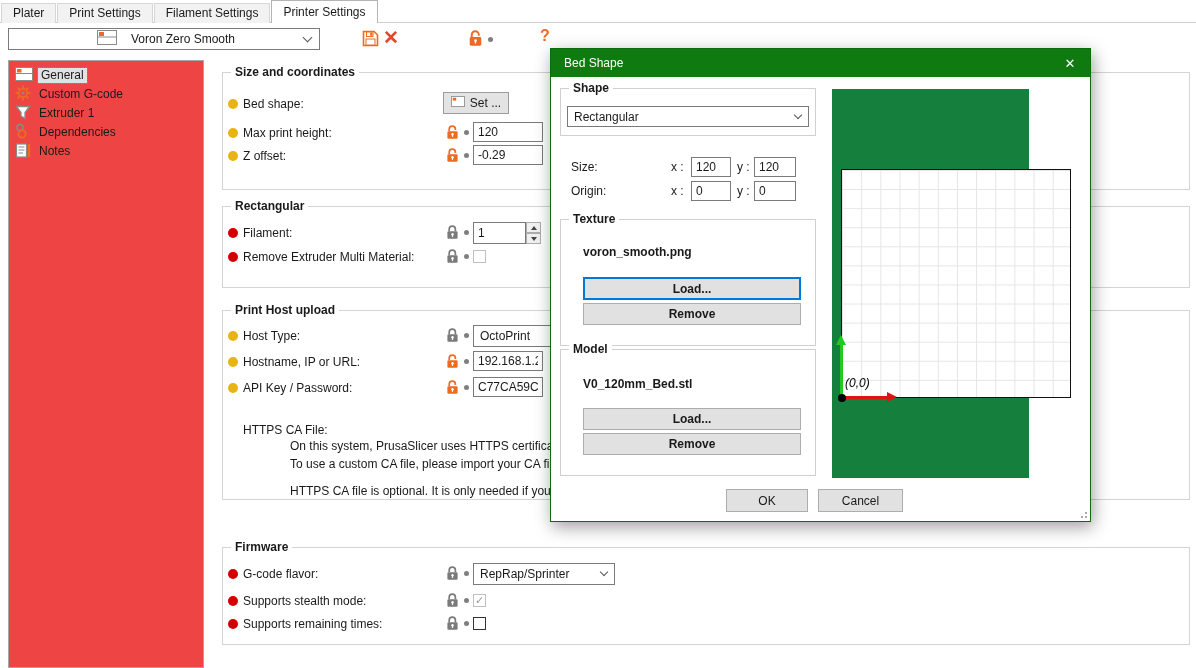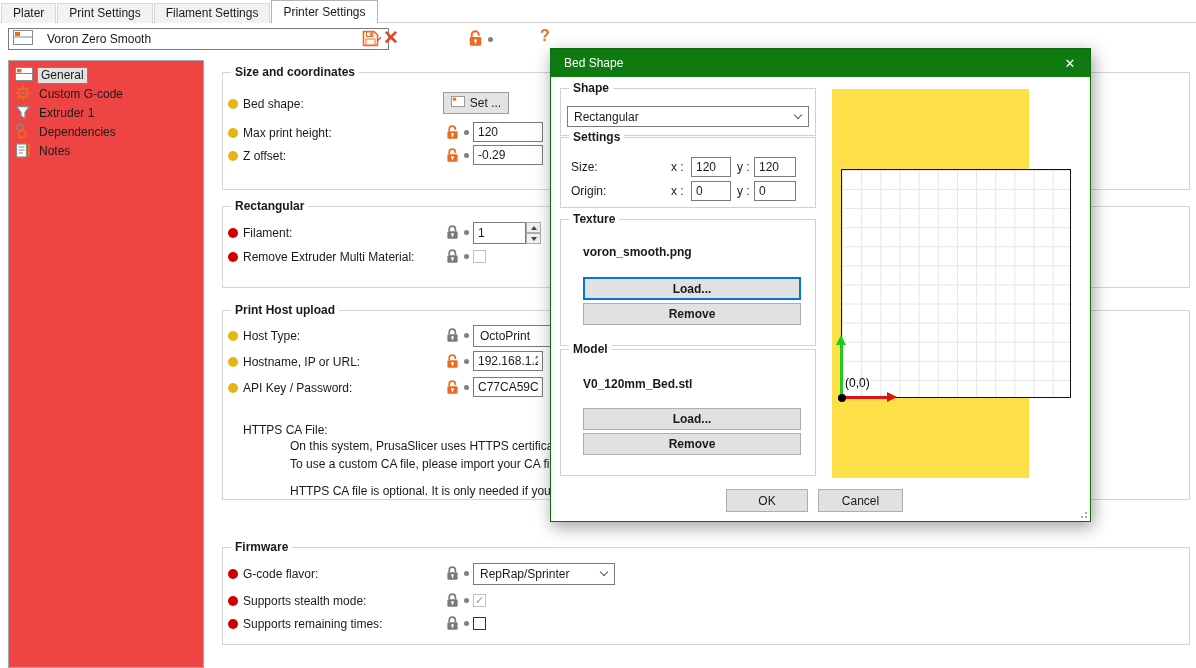--- a/index.html
+++ b/index.html
@@ -55,41 +55,41 @@
   .dialog { position:absolute; left:550px; top:48px; width:541px; height:474px; background:#fff;
             border:1px solid #0d6b0d; box-shadow:2px 5px 16px rgba(0,0,0,.38); z-index:10; }
   .dlg-title { position:absolute; left:0; top:0; right:0; height:28px; background:#0e7a10; color:#fff;
                display:flex; align-items:center; padding-left:13px; }
   .dlg-close { position:absolute; right:0; top:0; width:40px; height:28px; display:flex; align-items:center;
                justify-content:center; color:#fff; font-size:13px; cursor:default; }
   .dbtn { position:absolute; background:#e1e1e1; border:1px solid #adadad; display:flex; align-items:center;
           justify-content:center; font-weight:bold; }
   .dbtn.focus { border:2px solid #0078d7; }
   .okbtn { position:absolute; background:#e1e1e1; border:1px solid #adadad; display:flex; align-items:center; justify-content:center; }
-  .preview { position:absolute; left:281px; top:40px; width:197px; height:389px; background:#fde047; }
+  .preview { position:absolute; left:281px; top:40px; width:197px; height:389px; background:#15803d;font-style:italic; }
   .bed { position:absolute; left:9px; top:80px; width:230px; height:229px; background:#fff; border:1px solid #111;
          background-image:linear-gradient(to right,#e5e5e5 1px,transparent 1px),
                           linear-gradient(to bottom,#e5e5e5 1px,transparent 1px);
          background-size:19.17px 19.08px; }
   .grip { position:absolute; right:3px; bottom:3px; width:10px; height:10px; }
   .grip i { position:absolute; width:2px; height:2px; background:#aaa; }
 </style>
 </head>
 <body>
 
 <div class="screen">
 
   <div class="tabbar">
     <div class="tab">Plater</div>
     <div class="tab">Print Settings</div>
     <div class="tab">Filament Settings</div>
     <div class="tab active">Printer Settings</div>
   </div>
 
-  <div class="combo" style="left:8px;top:28px;width:381px;height:22px;">
+  <div class="combo" style="left:8px;top:28px;width:312px;height:22px;justify-content:center;">
     <span class="icon-box" style="margin-left:4px;">
       <svg width="20" height="15" viewBox="0 0 20 15">
           <rect x="0.5" y="0.5" width="19" height="14" fill="#fff" stroke="#8a8a8a"></rect>
           <line x1="1" y1="7" x2="19" y2="7" stroke="#8a8a8a"></line>
           <rect x="2" y="2" width="5" height="4" fill="#ed6b21"></rect>
         </svg>
     </span>
     <span style="margin-left:14px;">Voron Zero Smooth</span>
     <span class="chev"></span>
   </div>
@@ -325,23 +325,20 @@
     <div class="dlg-close">✕</div>
 
     <div class="gb" style="left:9px;top:39px;width:256px;height:48px;border-color:#d0d0d0;">
       <span class="gb-label">Shape</span>
     </div>
     <div class="fsel" style="left:16px;top:57px;width:242px;height:21px;">
       <span>Rectangular</span>
       <span class="chev"></span>
     </div>
 
-    <div class="gb" style="left:9px;top:88px;width:256px;height:71px;border-color:#d0d0d0;">
-      <span class="gb-label">Settings</span>
-    </div>
     <span class="rowlab" style="left:20px;top:110px;">Size:</span>
     <span class="rowlab" style="left:120px;top:110px;">x :</span>
     <input class="inp" style="left: 140px; top: 108px; width: 40px; height: 20px;" value="120">
     <span class="rowlab" style="left:186px;top:110px;">y :</span>
     <input class="inp" style="left: 203px; top: 108px; width: 42px; height: 20px;" value="120">
 
     <span class="rowlab" style="left:20px;top:134px;">Origin:</span>
     <span class="rowlab" style="left:120px;top:134px;">x :</span>
     <input class="inp" style="left: 140px; top: 132px; width: 40px; height: 20px;" value="0">
     <span class="rowlab" style="left:186px;top:134px;">y :</span>

